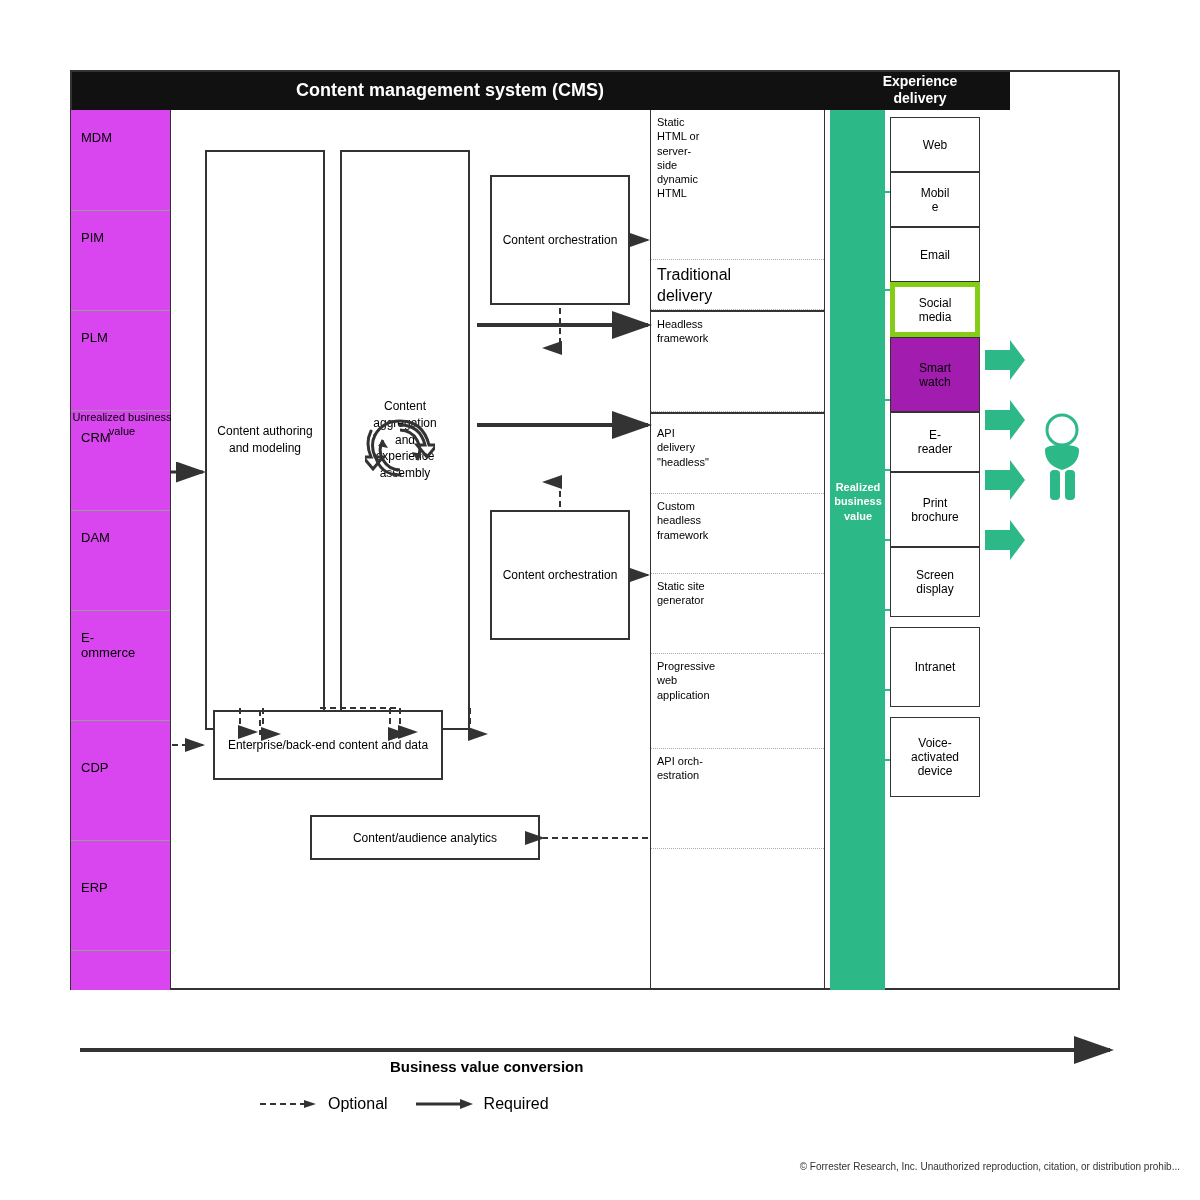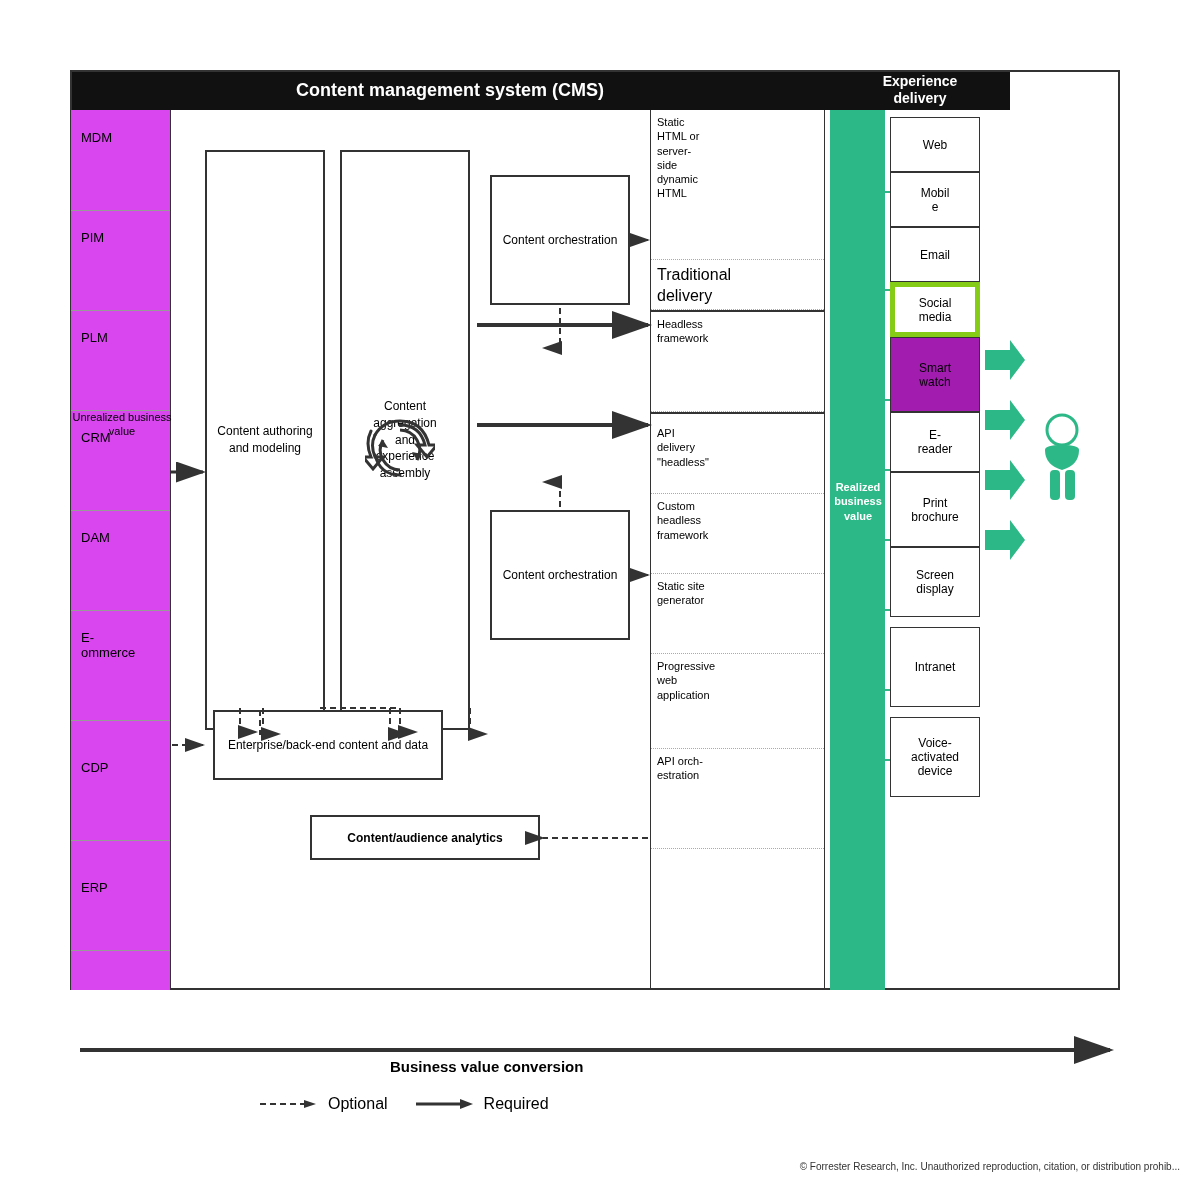--- a/index.html
+++ b/index.html
@@ -212,21 +212,20 @@
       height: 45px;
       border: 2px solid #333;
       background: #fff;
       display: flex;
       align-items: center;
       justify-content: center;
     }
     .analytics-text {
       font-size: 12px;
       text-align: right;
-      font-weight: bold;
     }
 
     
     .svg-overlay {
       position: absolute;
       top: 0;
       left: 0;
       width: 1200px;
       height: 1200px;
       pointer-events: none;

